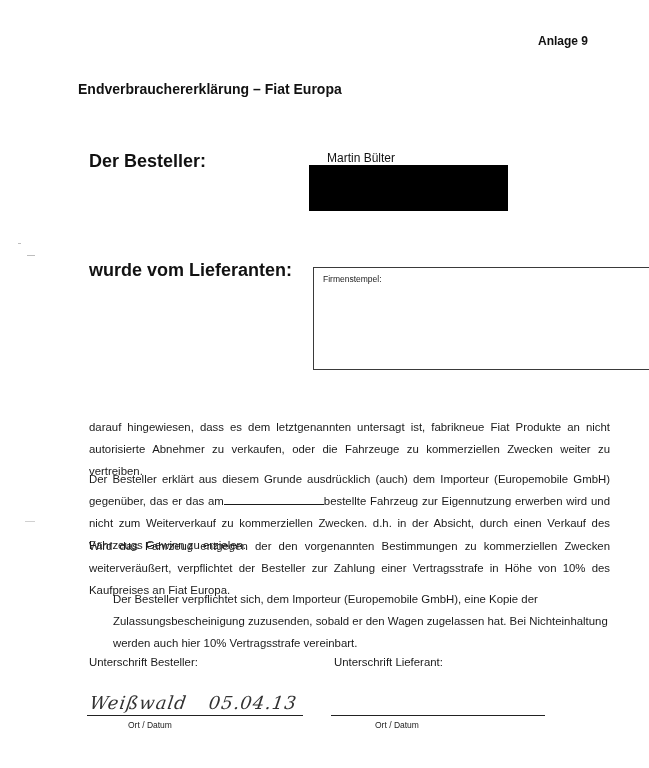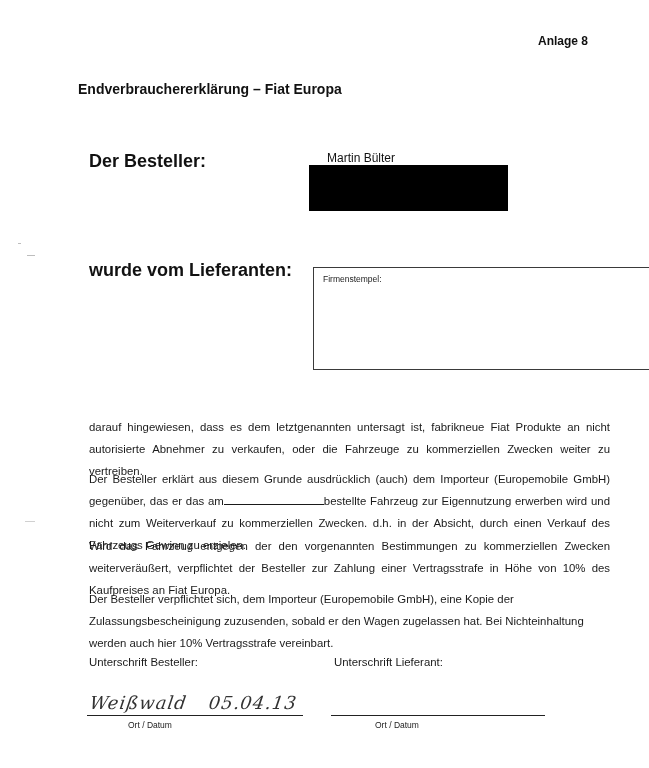--- a/index.html
+++ b/index.html
@@ -51,21 +51,21 @@
       color: #222;
     }
     .para {
       left: 89px;
       width: 521px;
       font-size: 11.4px;
       line-height: 22px;
       text-align: justify;
       color: #1a1a1a;
     }
-    .para.last-left { text-align: left; }
+    .para.last-left { text-align: left; margin-left: 24px; }
     .p1 { top: 416px; }
     .p2 { top: 468px; }
     .p3 { top: 535px; }
     .p4 { top: 588px; }
     .blank-line {
       display: inline-block;
       width: 100px;
       border-bottom: 1px solid #1a1a1a;
       height: 10px;
       vertical-align: baseline;
@@ -103,21 +103,21 @@
       background: #bdbdbd;
       height: 1px;
     }
     .mm1 { left: 27px; top: 255px; width: 8px; }
     .mm2 { left: 18px; top: 243px; width: 3px; }
     .mm3 { left: 25px; top: 521px; width: 10px; background: #d0d0d0; }
   </style>
 </head>
 <body>
 
-<div class="abs annex">Anlage 8</div>
+<div class="abs annex">Anlage 9</div>
 <div class="abs doc-title">Endverbrauchererklärung – Fiat Europa</div>
 
 <div class="abs label-bold orderer-label">Der Besteller:</div>
 <div class="abs orderer-name">Martin Bülter</div>
 <div class="abs redaction"></div>
 
 <div class="abs margin-mark mm1"></div>
 <div class="abs margin-mark mm2"></div>
 <div class="abs margin-mark mm3"></div>
 

